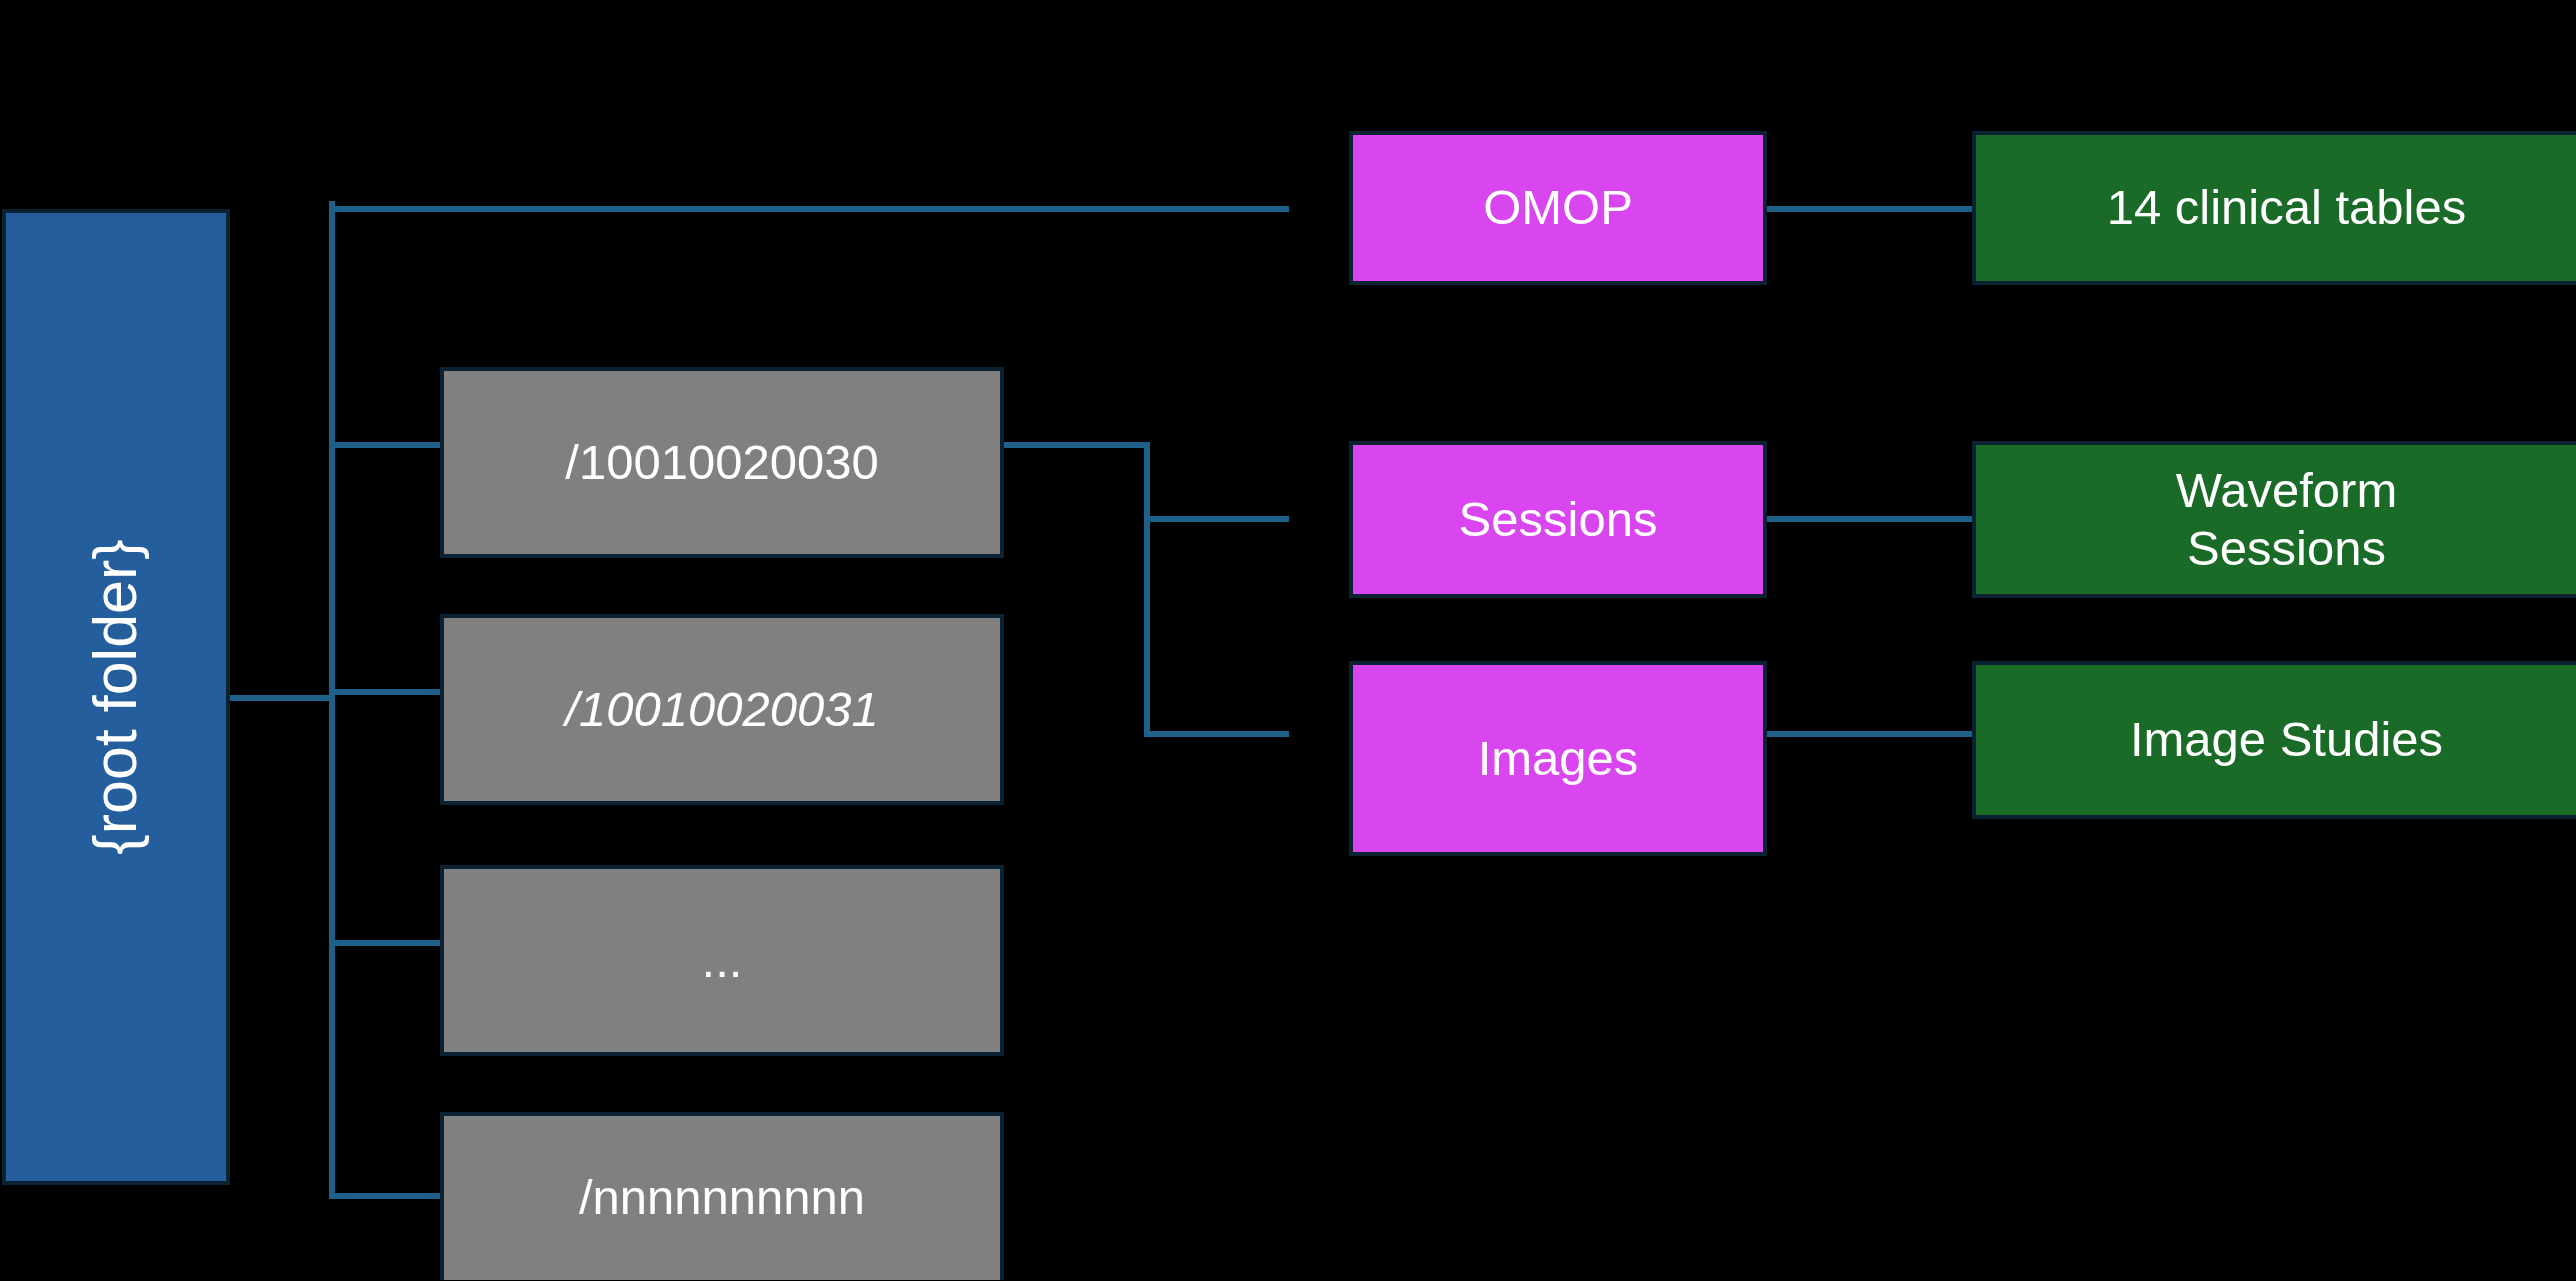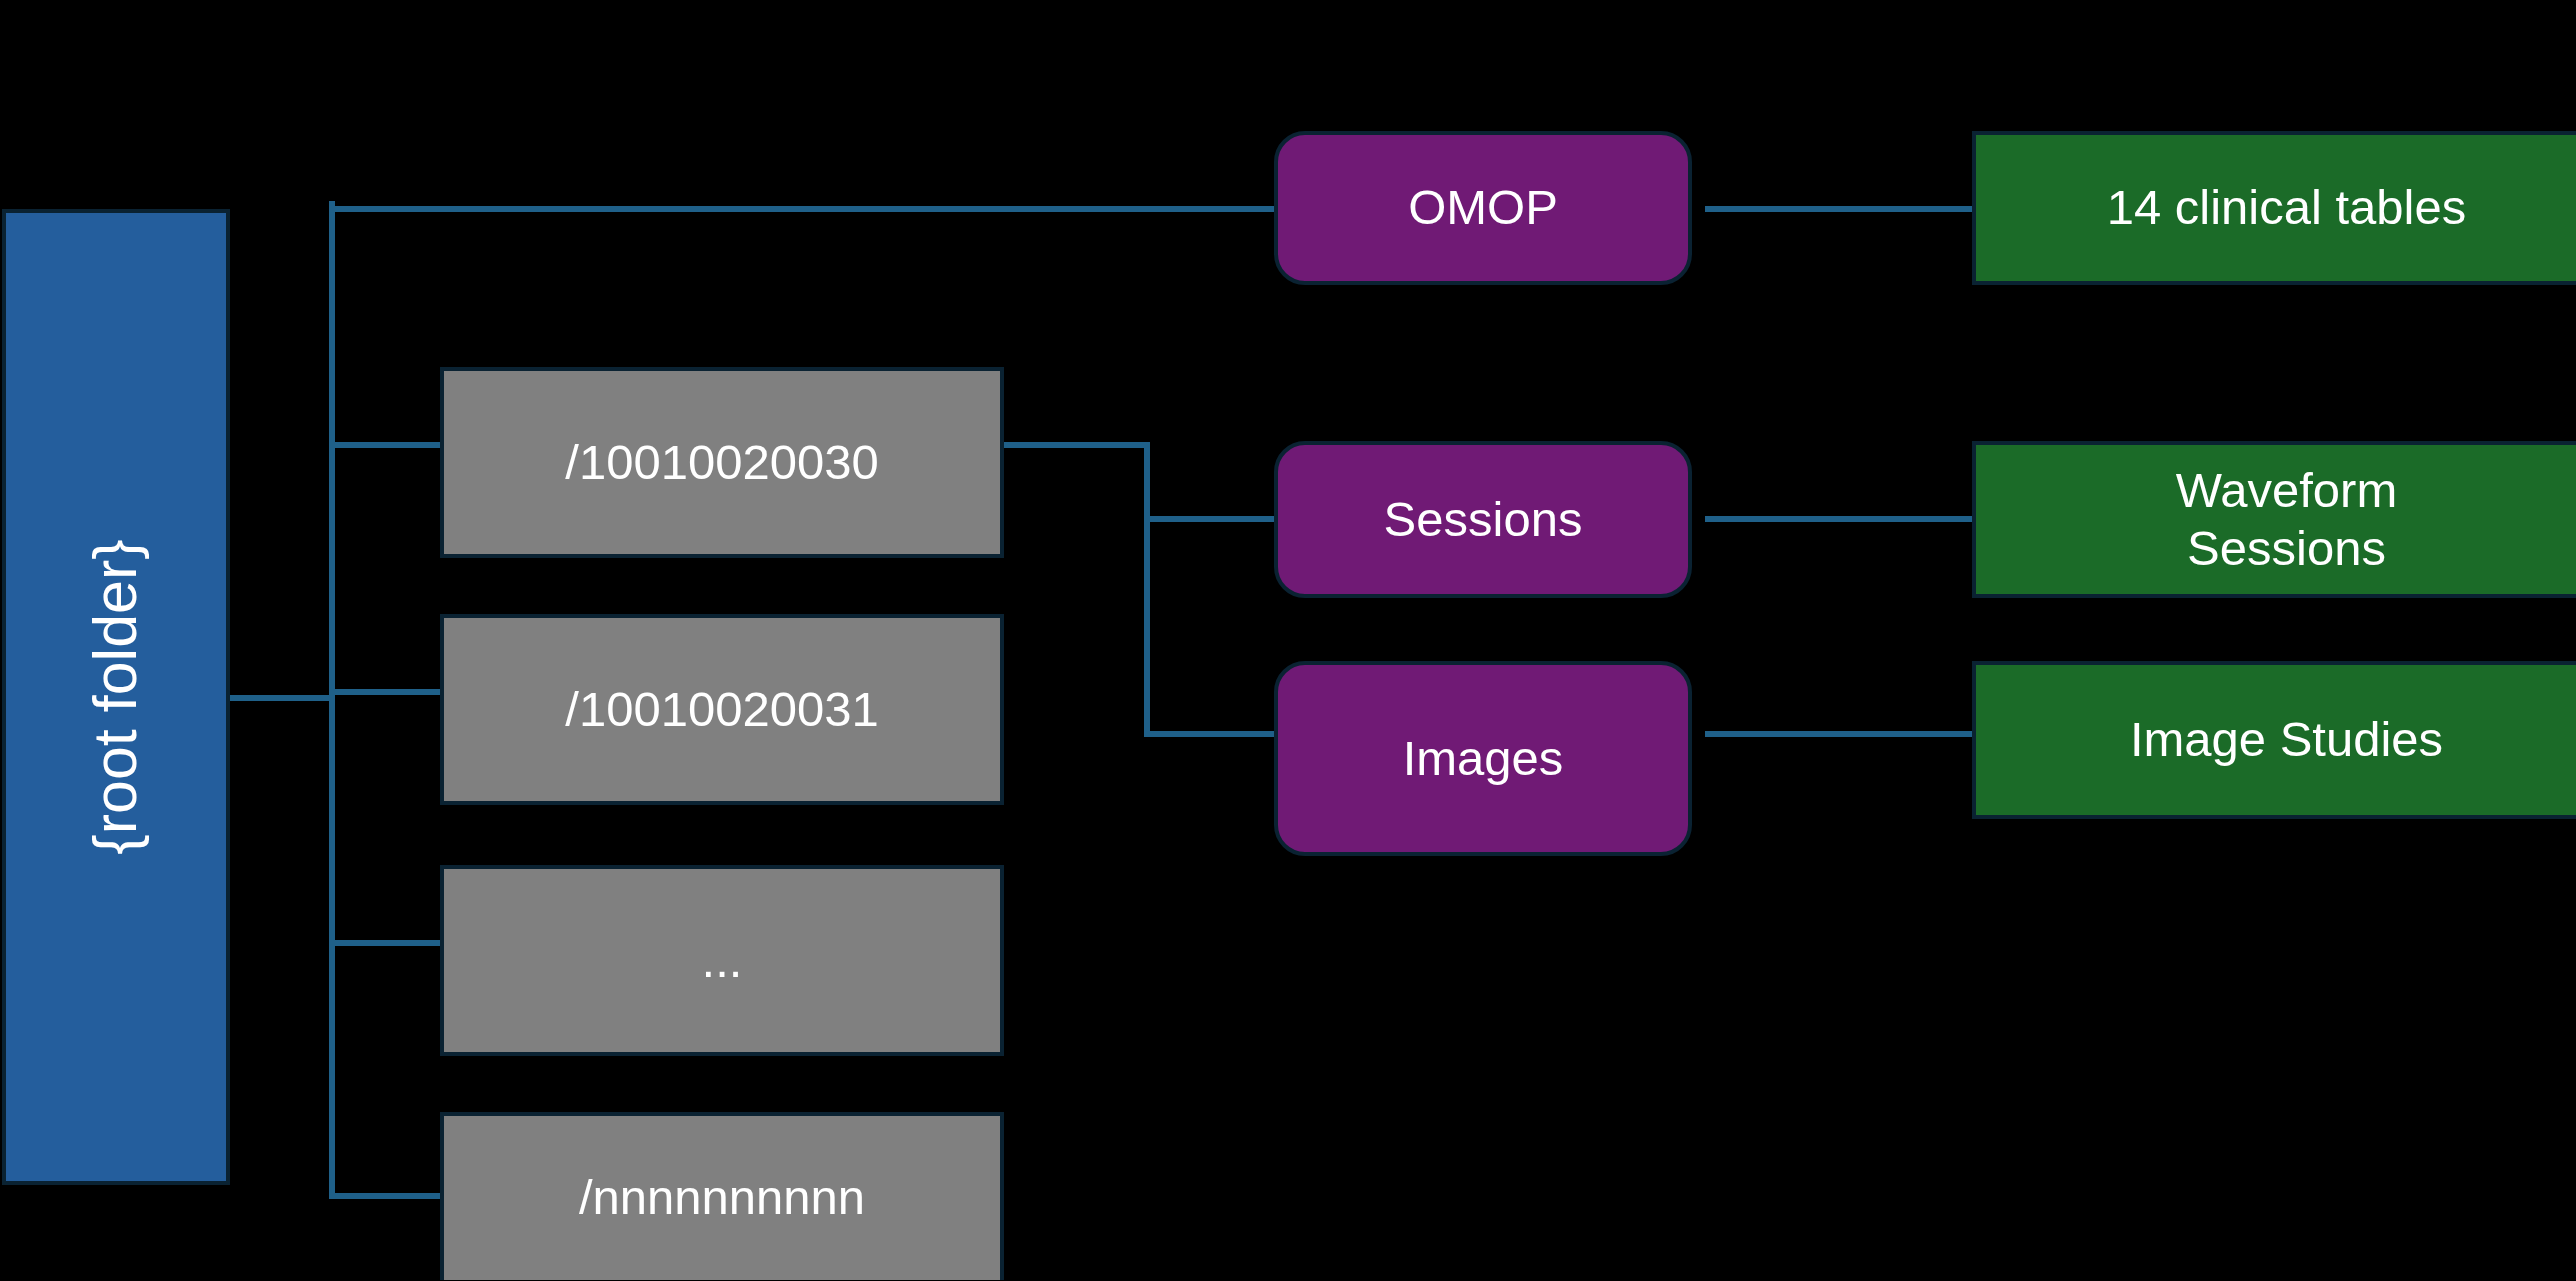--- a/index.html
+++ b/index.html
@@ -36,29 +36,28 @@
     color:#FFFFFF;
   }
   .folder-node{
     background:#808080;
     left:440px;
     width:564px;
     height:191px;
     font-size:49px;
   }
   .folder-0{top:367px;}
-  .folder-1{top:614px;}
+  .folder-1{top:614px;font-style:italic;}
   .folder-2{top:865px;}
   .folder-3{top:1112px; height:168px; border-bottom:none;}
   .modality-node{
-    background:#701a75;
-    left:1274px;
+    background:#d946ef;
+    left:1349px;
     width:418px;
     font-size:49px;
-    border-radius:31px;
   }
   .mod-0{top:131px; height:154px;}
   .mod-1{top:441px; height:157px;}
   .mod-2{top:661px; height:195px;}
   .table-node{
     background:#1B6B28;
     left:1972px;
     width:629px;
     font-size:49px;
   }

